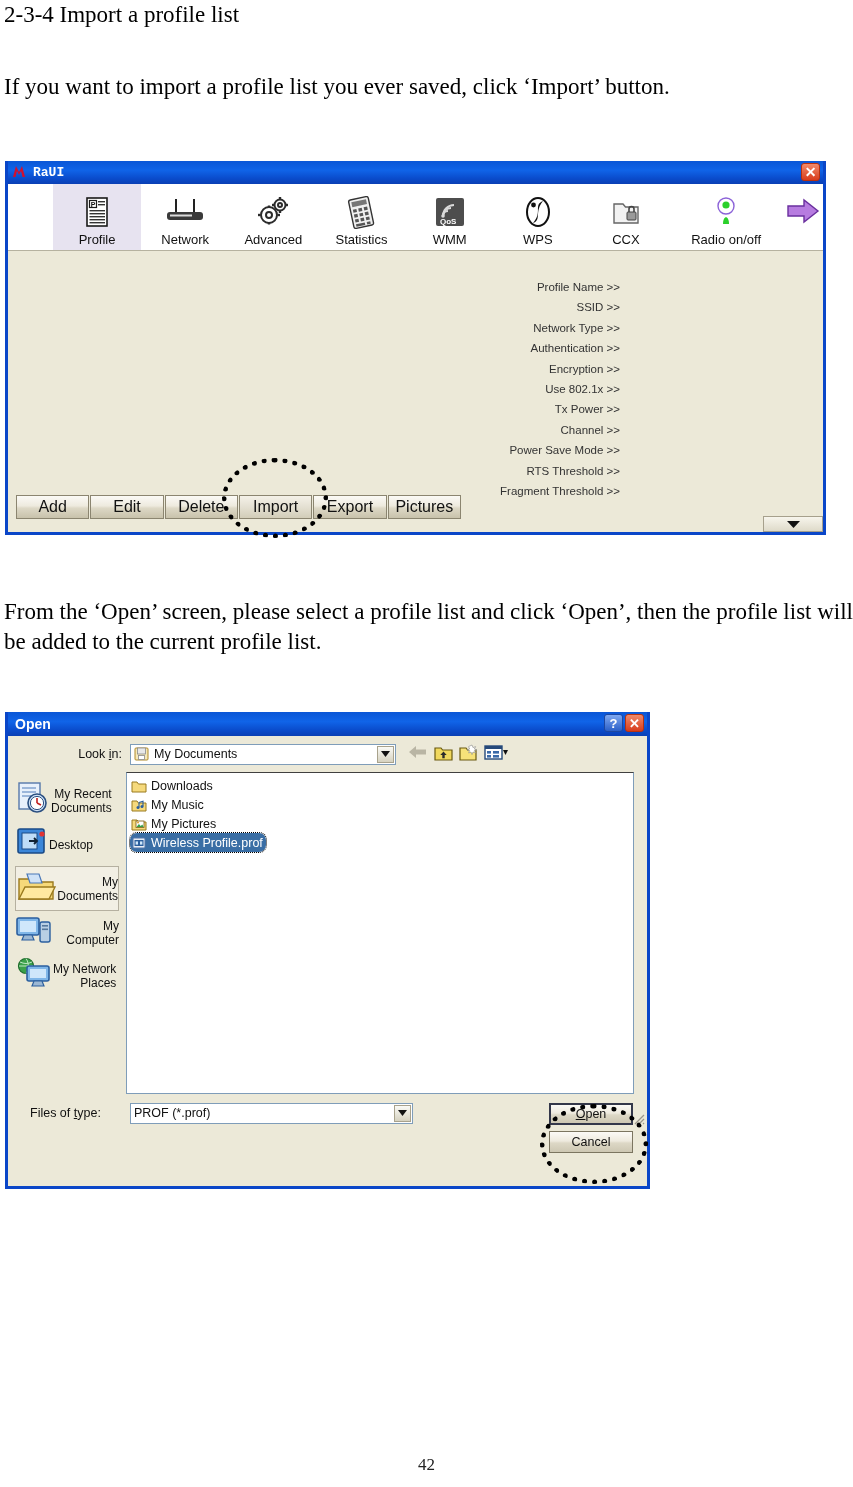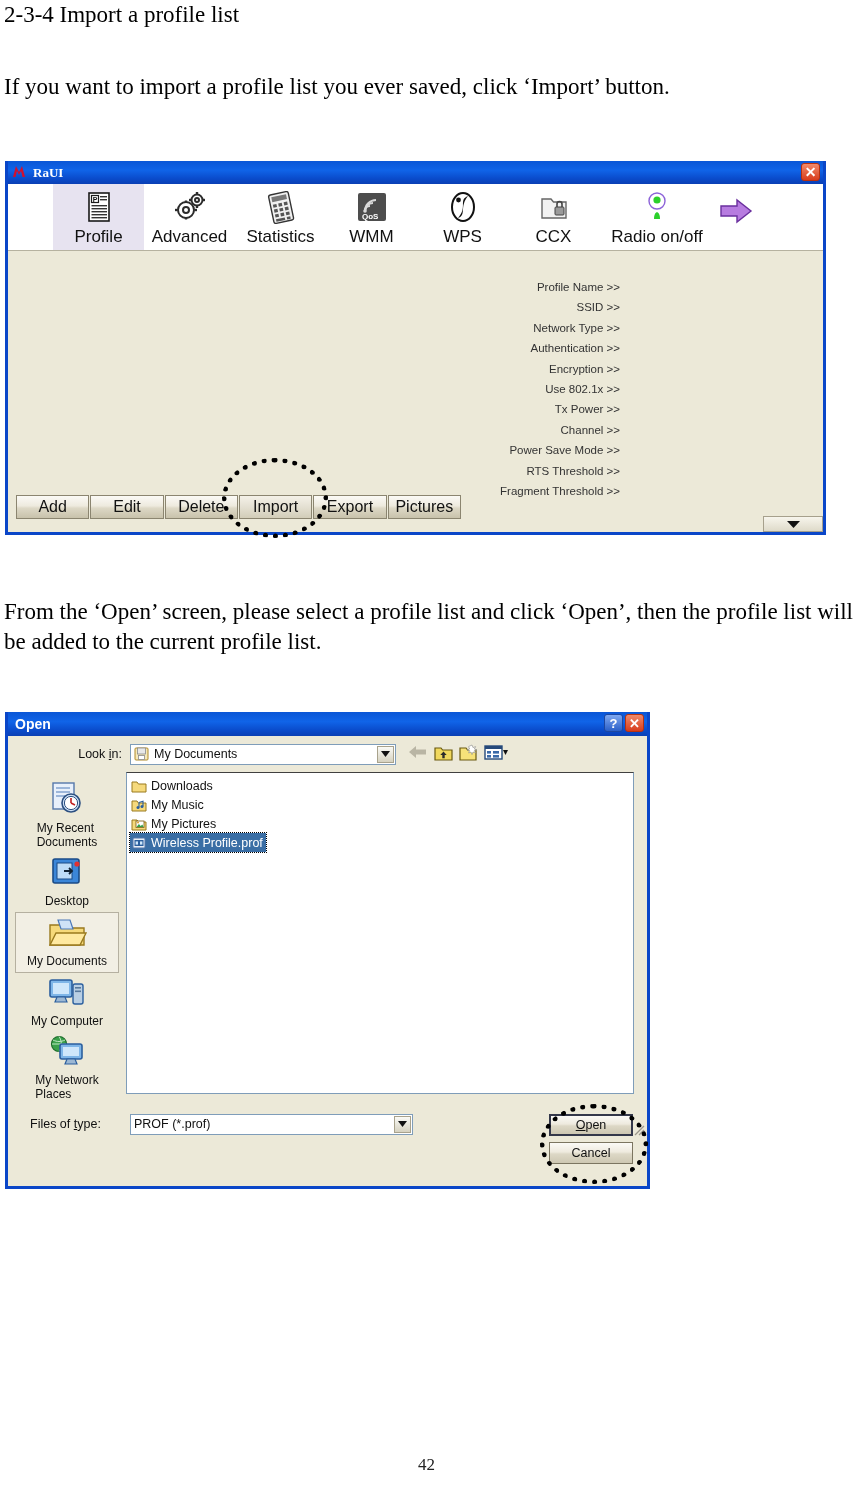--- a/index.html
+++ b/index.html
@@ -45,21 +45,21 @@
     display: flex; align-items: center;
     padding: 0 2px 0 4px;
     position: relative;
   }
   .raui-logo {
     font-family: "Liberation Sans", sans-serif;
     font-size: 13px; font-weight: bold; color: #d01030;
     margin-right: 5px; letter-spacing: -1px;
   }
   .raui-title-text {
-    font-family: Liberation Serif, serif;
+    font-family: Liberation Mono, monospace;
     font-size: 13px; font-weight: bold; color: #ffffff; text-align: center;
   }
   .raui-close {
     position: absolute; right: 3px; top: 2px;
     width: 19px; height: 18px; border-radius: 3px;
     background: linear-gradient(to bottom,#f08a6a,#d83c1c);
     border: 1px solid #b8310f;
     color: #fff; font-family: "Liberation Sans", sans-serif;
     font-size: 14px; font-weight: bold;
     display: flex; align-items: center; justify-content: center;
@@ -78,21 +78,21 @@
     width: 91px; height: 100%;
     display: flex; flex-direction: column;
     align-items: center; justify-content: flex-end;
     padding-bottom: 3px;
   }
   .tb-item.first { margin-left: 45px; }
   .tb-item.active { background: #e7e3f0; }
   .tb-ico { height: 40px; display: flex; align-items: center; justify-content: center; }
   .tb-label {
     font-family: "Liberation Sans", sans-serif;
-    font-size: 17px; color: #111; white-space: nowrap;
+    font-size: 13px; color: #111; white-space: nowrap;
   }
   .tb-item.wide { width: 116px; }
   .tb-arrow { width: 42px; height: 100%; display: flex; align-items: center; justify-content: center; padding-bottom: 12px;}
 
   
   .raui-body { position: relative; width: 100%; height: 281px; background: #ece9d8; }
   .group-profile {
     position: absolute; left: 8px; top: 8px;
     width: 446px; height: 235px;
   }
@@ -206,42 +206,42 @@
   }
   .od-toolicons { display: flex; align-items: center; gap: 6px; margin-left: 12px; }
 
   .od-main { display: flex; padding: 0; }
   .places-bar {
     width: 110px; margin-left: 4px; padding-top: 6px;
     display: flex; flex-direction: column; align-items: center;
   }
   .place {
     width: 104px; padding: 3px 0 4px;
-    display: flex; flex-direction: column; align-items: center;
-    text-align: left;
+    display: flex; flex-direction: row; align-items: center;
+    text-align: right;
   }
   .place.selected {
     background: #f2efe4; border: 1px solid #b5b0a0;
   }
   .place-label {
     font-family: "Liberation Sans", sans-serif;
     font-size: 12px; color: #111; line-height: 14px; margin-top: 2px;
   }
   .file-area {
     margin-left: 4px; width: 508px; height: 322px;
     background: #fff; border: 1px solid #7f9db9; border-top-color:#404040;
     padding: 3px 0 0 3px;
   }
   .file-row {
     height: 19px; display: flex; align-items: center;
     font-family: "Liberation Sans", sans-serif;
     font-size: 12.5px; color: #111; width: fit-content;
     padding-right: 3px;
   }
-  .file-row.selected { background: #3a6ea5; color: #fff; outline: 1px dotted #000; }
+  .file-row.selected { background: #3a6ea5; color: #fff; outline: 1px dotted #000; border-radius: 7px; }
   .file-ico { width: 18px; display: flex; align-items: center; justify-content: center; margin-right: 3px; }
 
   .od-bottom { position: relative; padding-left: 0; margin-top: 6px; }
   .od-field-row { display: flex; align-items: center; height: 26px; }
   .field-label { width: 122px; text-align: left; padding-left: 22px; }
   .od-action-btn {
     position: absolute; width: 84px; height: 22px;
     background: linear-gradient(to bottom,#fbfaf6 0%,#eeeade 45%,#ddd8c6 55%,#cdc7b2 100%);
     border: 1px solid #7b7560;
     font-family: "Liberation Sans", sans-serif;
@@ -287,20 +287,31 @@
               <rect x="5.5" y="17" width="15.5" height="1.4"></rect>
             <rect x="5.5" y="20" width="15.5" height="1.4"></rect>
               <rect x="5.5" y="23" width="15.5" height="1.4"></rect>
             <rect x="5.5" y="26" width="15.5" height="1.4"></rect>
           </g>
         </svg>
       </div>
       <div class="tb-label">Profile</div>
     </div>
 
+    <div class="tb-item">
+      <div class="tb-ico">
+        <svg width="44" height="30" viewBox="0 0 44 30" aria-hidden="true">
+          <line x1="13" y1="2" x2="13" y2="15" stroke="#222" stroke-width="2"></line>
+          <line x1="31" y1="2" x2="31" y2="15" stroke="#222" stroke-width="2"></line>
+          <rect x="4" y="15" width="36" height="8" rx="3" fill="#3a3a3a"></rect>
+          <rect x="7" y="17.5" width="22" height="2" fill="#dcdcdc"></rect>
+        </svg>
+      </div>
+      <div class="tb-label">Network</div>
+    </div>
 
     <div class="tb-item">
       <div class="tb-ico">
         <svg width="38" height="34" viewBox="0 0 38 34" aria-hidden="true">
           <g fill="none" stroke="#2b2b2b" stroke-width="2">
             <circle cx="26" cy="10" r="5.5"></circle>
               <circle cx="26" cy="10" r="2"></circle>
             <circle cx="15" cy="20" r="8"></circle>
               <circle cx="15" cy="20" r="3"></circle>
           </g>

